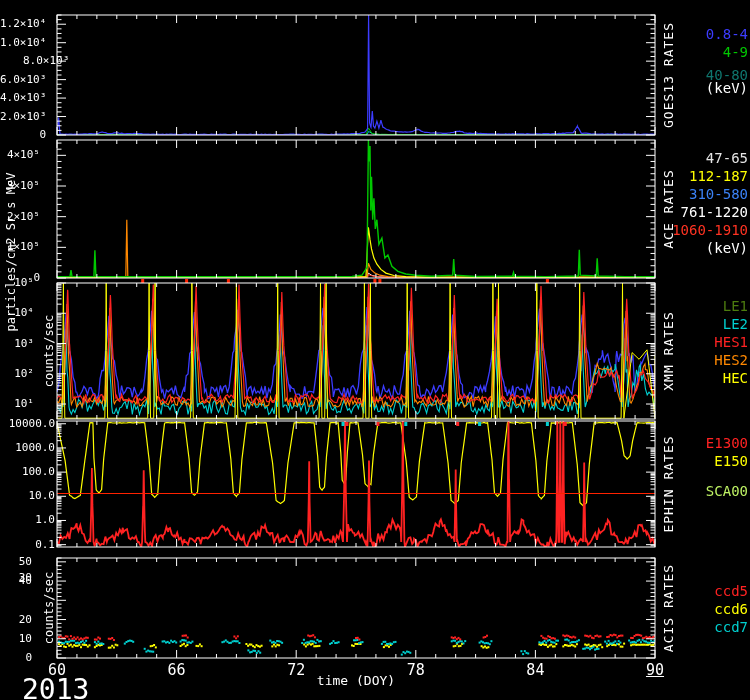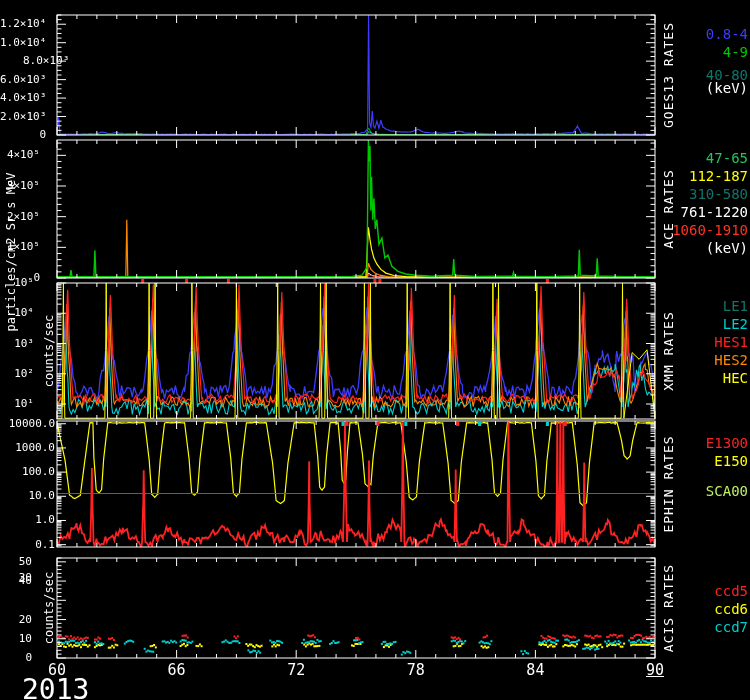--- a/index.html
+++ b/index.html
@@ -1181,49 +1181,50 @@
     </svg>
   <div id="labels">
     <div class="rlabel rl-0">GOES13 RATES</div>
     <div class="rlabel rl-1">ACE RATES</div>
     <div class="rlabel rl-2">XMM RATES</div>
     <div class="rlabel rl-3">EPHIN RATES</div>
     <div class="rlabel rl-4">ACIS RATES</div>
     <div class="ylabel yl-ace">particles/cm2 Sr s MeV</div>
     <div class="ylabel yl-xmm">counts/sec</div>
     <div class="ylabel yl-acis">counts/sec</div>
+    <div class="xlabel">time (DOY)</div>
     <div class="year">2013</div>
   <div class="ytick" style="width: 46px; top: 17.2308px;">1.2×10⁴</div>
       <div class="ytick" style="width: 46px; top: 35.6923px;">1.0×10⁴</div>
       <div class="ytick" style="width: 46px; top: 54.1538px; margin-left: 23px;">8.0×10³</div>
       <div class="ytick" style="width: 46px; top: 72.6154px;">6.0×10³</div>
       <div class="ytick" style="width: 46px; top: 91.0769px;">4.0×10³</div>
       <div class="ytick" style="width: 46px; top: 109.538px;">2.0×10³</div>
       <div class="ytick" style="width: 46px; top: 128px;">0</div>
       <div class="legend" style="top: 26px; color: rgb(60, 60, 255);">0.8-4</div>
       <div class="legend" style="top: 44px; color: rgb(0, 200, 0);">4-9</div>
       <div class="legend" style="top: 67px; color: #0f766e;">40-80</div>
       <div class="legend" style="top: 80px; color: rgb(255, 255, 255);">(keV)</div>
       <div class="ytick" style="width: 40px; top: 148.333px;">4×10⁵</div>
       <div class="ytick" style="width: 40px; top: 179px;">3×10⁵</div>
       <div class="ytick" style="width: 40px; top: 209.667px;">2×10⁵</div>
       <div class="ytick" style="width: 40px; top: 240.333px;">1×10⁵</div>
       <div class="ytick" style="width: 40px; top: 271px;">0</div>
-      <div class="legend" style="top: 150px; color: #22c55e;">47-65</div>
+      <div class="legend" style="top: 150px; color: #e5e5e5;">47-65</div>
       <div class="legend" style="top: 168px; color: rgb(255, 255, 0);">112-187</div>
-      <div class="legend" style="top: 186px; color: #0f766e;">310-580</div>
+      <div class="legend" style="top: 186px; color: #3b82f6;">310-580</div>
       <div class="legend" style="top: 204px; color: rgb(255, 255, 255);">761-1220</div>
       <div class="legend" style="top: 222px; color: rgb(255, 51, 34);">1060-1910</div>
       <div class="legend" style="top: 240px; color: rgb(255, 255, 255);">(keV)</div>
       <div class="ytick" style="width: 34px; top: 276px;">10⁵</div>
       <div class="ytick" style="width: 34px; top: 306.257px;">10⁴</div>
       <div class="ytick" style="width: 34px; top: 336.514px;">10³</div>
       <div class="ytick" style="width: 34px; top: 366.771px;">10²</div>
       <div class="ytick" style="width: 34px; top: 397.027px;">10¹</div>
-      <div class="legend" style="top: 298px; color: #0f766e;">LE1</div>
+      <div class="legend" style="top: 298px; color: #4d7c0f;">LE1</div>
       <div class="legend" style="top: 316px; color: rgb(0, 208, 208);">LE2</div>
       <div class="legend" style="top: 334px; color: rgb(255, 34, 34);">HES1</div>
       <div class="legend" style="top: 352px; color: rgb(255, 136, 0);">HES2</div>
       <div class="legend" style="top: 370px; color: rgb(255, 255, 0);">HEC</div>
       <div class="ytick" style="width: 55px; top: 416.755px;">10000.0</div>
       <div class="ytick" style="width: 55px; top: 440.935px;">1000.0</div>
       <div class="ytick" style="width: 55px; top: 465.116px;">100.0</div>
       <div class="ytick" style="width: 55px; top: 489.296px;">10.0</div>
       <div class="ytick" style="width: 55px; top: 513.476px;">1.0</div>
       <div class="ytick" style="width: 55px; top: 537.657px;">0.1</div>

